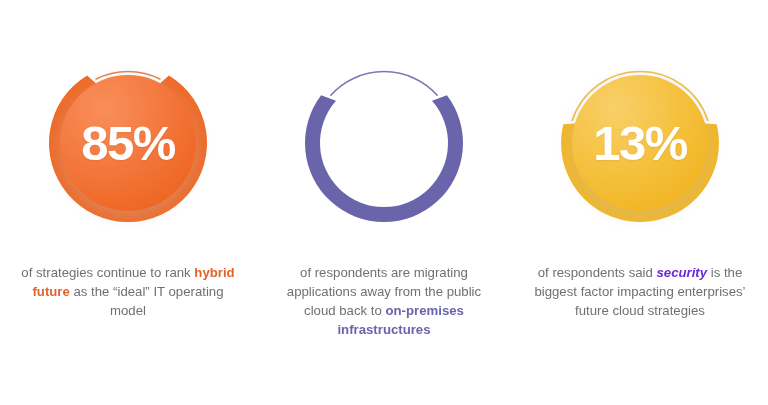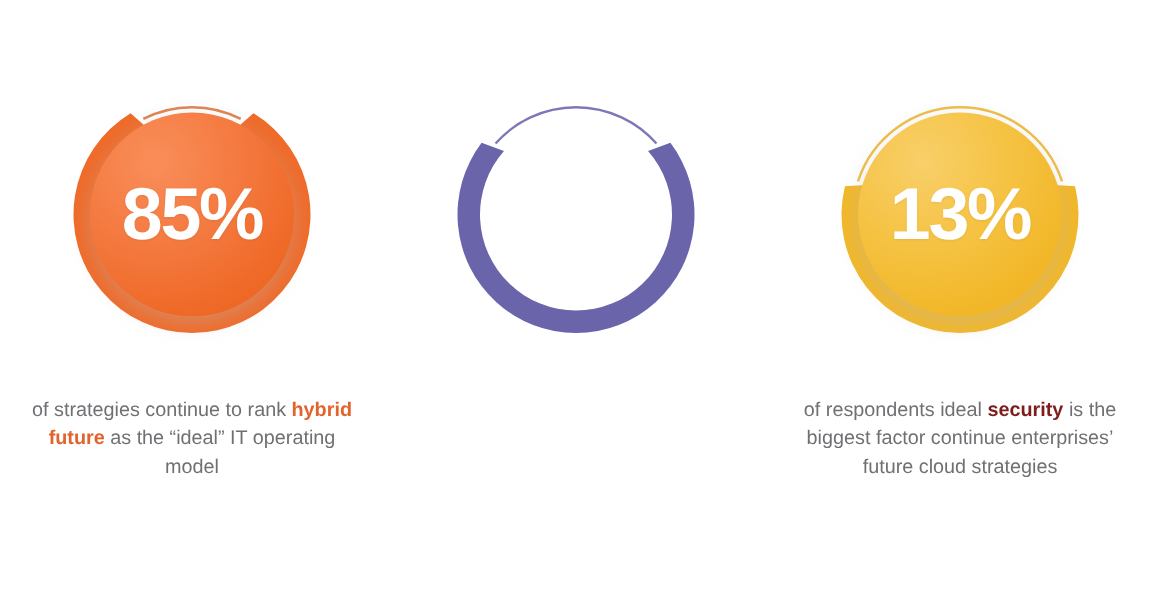--- a/index.html
+++ b/index.html
@@ -104,21 +104,21 @@
     font-size: 13.2px;
     line-height: 19px;
     color: #6f7073;
     font-weight: 300;
   }
   .caption b {
     font-weight: bold;
   }
   .hl-orange { color: #e2642c; }
   .hl-purple { color: #6a64ab; }
-  .hl-yellow { color: #7f1d1d; }
+  .hl-yellow { color: #6d28d9; font-style: italic; }
 </style>
 </head>
 <body>
 
 <div class="infographic">
 
   <div class="stat-block">
     <div class="gauge">
       <svg viewBox="0 0 186 186">
         <g>
@@ -140,35 +140,38 @@
 
   <div class="stat-block">
     <div class="gauge">
       <svg viewBox="0 0 186 186">
         <g>
             <path d="M 39.37 45.72 A 71.5 71.5 0 0 1 146.63 45.72" fill="none" stroke="#7d78b8" stroke-width="1.6"></path>
             <path d="M 155.93 45.24 A 79 79 0 1 1 30.07 45.24 L 44.99 50.68 A 64 64 0 1 0 141.01 50.68 Z" fill="#6a64ab"></path>
           </g>
       </svg>
     </div>
+    <div class="caption">
+      <span>of respondents are migrating applications away from the public cloud back to </span><b class="hl-purple">on-premises infrastructures</b><span></span>
+    </div>
   </div>
 
   <div class="stat-block">
     <div class="gauge">
       <svg viewBox="0 0 186 186">
         <g>
             <path d="M 25.00 70.91 A 71.5 71.5 0 0 1 161.00 70.91" fill="none" stroke="#eebd45" stroke-width="1.6"></path>
             <path d="M 169.72 74.16 A 79 79 0 1 1 16.28 74.16 L 32.13 73.22 A 64 64 0 1 0 153.87 73.22 Z" fill="#f2b728"></path>
           </g>
       </svg>
       <div class="disc-wrap">
         <div class="disc-shadow"></div>
         <div class="disc disc-yellow">
           <span class="disc-value">13%</span>
         </div>
       </div>
     </div>
     <div class="caption">
-      <span>of respondents ideal </span><b class="hl-yellow">security</b><span> is the biggest factor continue enterprises’ future cloud strategies</span>
+      <span>of respondents said </span><b class="hl-yellow">security</b><span> is the biggest factor impacting enterprises’ future cloud strategies</span>
     </div>
   </div>
 
 </div>
 
 </body></html>

